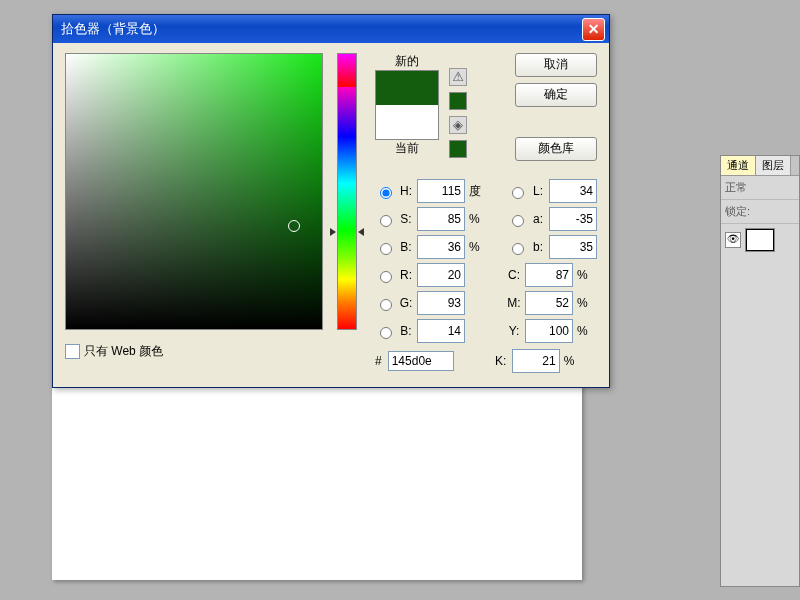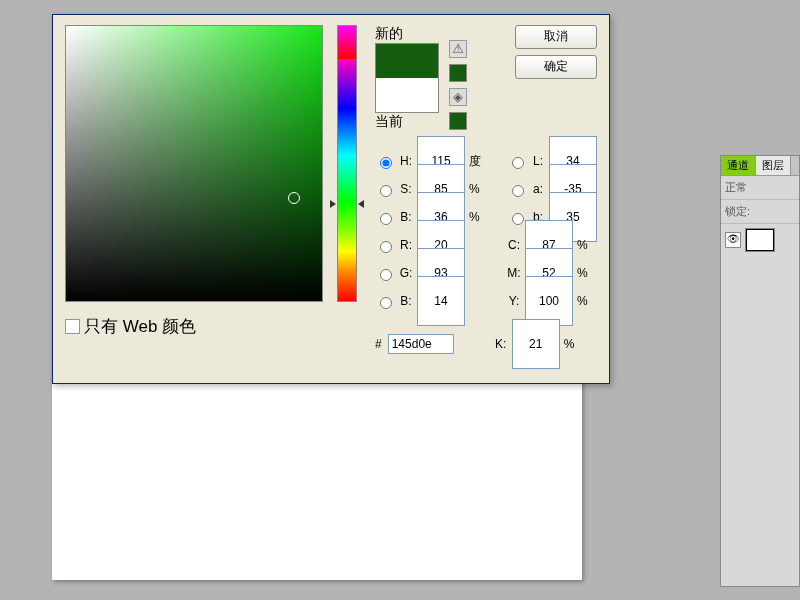--- a/index.html
+++ b/index.html
@@ -13,58 +13,64 @@
  linear-gradient(to top,#000,transparent),
  linear-gradient(to right,#fff,#17e617)}
 .sv-cursor{position:absolute;width:10px;height:10px;border:1px solid #fff;border-radius:50%;left:228px;top:172px;transform:translate(-50%,-50%)}
 .hue-wrap{margin-left:14px;position:relative}
 .hue-bar{width:18px;height:275px;border:1px solid #888;cursor:crosshair;background:linear-gradient(to bottom,#f0f 0%,#f08 8%,#f00 16%,#f80 88%,#ff0 96%,#0f0 60%,#0ff 45%,#08f 35%,#00f 28%,#80f 22%,#f0f 16%);
 background:linear-gradient(to bottom,#ff00ff 0%,#ff0080 6%,#ff0000 12%,#ff0040 9%,#ff00c0 3%,#0000ff 30%,#00ffff 47%,#00ff00 64%,#80ff00 74%,#ffff00 82%,#ff8000 90%,#ff4000 95%,#ff0000 100%)}
 .hue-arrow{position:absolute;left:-7px;top:175px;width:0;height:0;border-top:4px solid transparent;border-bottom:4px solid transparent;border-left:6px solid #333}
 .hue-arrow.r{left:auto;right:-7px;border-left:none;border-right:6px solid #333}
 .right{margin-left:18px;flex:1}
 .preview-row{display:flex;align-items:flex-start;gap:10px}
-.swatch-wrap{text-align:left;font-size:14px}
+.swatch-wrap{text-align:center;font-size:12px}
 .swatch{width:62px;height:68px;border:1px solid #888;display:flex;flex-direction:column}
 .swatch>div{flex:1}
 .new{background:#145d0e}
 .cur{background:#fff}
 .ico-col{display:flex;flex-direction:column;gap:6px;margin-top:15px}
 .ico{width:16px;height:16px;line-height:16px;text-align:center;font-size:13px;color:#555;border:1px solid #999;background:#ddd}
 .mini-sw{width:16px;height:16px;background:#145d0e;border:1px solid #888}
 .btns{margin-left:auto;display:flex;flex-direction:column;gap:6px}
 .btn{width:80px;height:22px;background:linear-gradient(#fff,#e8e8e0);border:1px solid #888;border-radius:3px;font-size:12px;cursor:default;text-align:center;line-height:20px}
 .fields{margin-top:16px}
 .fr{display:flex;align-items:center;height:28px;gap:4px}
 .rad{width:12px;height:12px}
 .lbl{width:14px;text-align:center}
-.inp{width:40px;height:18px;border:1px solid #7f9db9;padding:15px 3px;text-align:center;font-size:12px;background:#fff}
+.inp{width:40px;height:18px;border:1px solid #7f9db9;padding:2px 3px;text-align:right;font-size:12px;background:#fff}
 .unit{width:16px}
 .col2{margin-left:18px;display:flex;align-items:center;gap:4px}
 .col2 .lbl{width:14px}
 .hex-row{display:flex;align-items:center;gap:6px;margin-top:4px}
 .hex-inp{width:58px;height:18px;border:1px solid #7f9db9;padding:0 3px;font-size:12px;background:#fff}
-.webonly{position:absolute;left:12px;top:300px;display:flex;align-items:center;gap:4px;font-size:17px}
+.webonly{position:absolute;left:12px;top:300px;display:flex;align-items:center;gap:4px;font-size:12px}
 .chk{width:13px;height:13px;border:1px solid #7f9db9;background:#fff}
 
 .panel{position:absolute;right:0;top:155px;width:78px;height:430px;background:#d8d8d8;border:1px solid #888}
 .tabs{height:19px;background:#c4c4c4;display:flex;font-size:11px;border-bottom:1px solid #999}
-.tab{padding:2px 6px;border-right:1px solid #999;background:#84cc16}
+.tab{padding:2px 6px;border-right:1px solid #999;background:#fef9c3}
 .tab.active{background:#e8e8e8}
 .prow{padding:4px;font-size:11px;color:#555;border-bottom:1px solid #bbb}
 .layer-row{display:flex;align-items:center;gap:4px;padding:4px}
 .eye{width:14px;height:14px;border:1px solid #888;background:#fff;text-align:center;line-height:12px;font-size:10px}
 .thumb{width:28px;height:22px;background:#fff;border:1px solid #888;box-shadow:inset 0 0 0 1px #000}
 </style>
 </head>
 <body>
 
 <div class="canvas"></div>
 
 <div class="dialog">
+  <div class="titlebar">
+    <span class="title">拾色器（背景色）</span>
+    <div class="close-btn">
+      <span>✕</span>
+    </div>
+  </div>
   <div class="body">
     <div class="sv-field">
       <div class="sv-cursor"></div>
     </div>
     <div class="hue-wrap">
       <div class="hue-arrow"></div>
       <div class="hue-bar"></div>
       <div class="hue-arrow r"></div>
     </div>
     <div class="right">
@@ -81,20 +87,21 @@
           <div class="ico">⚠</div>
           <div class="mini-sw"></div>
           <div class="ico">◈</div>
           <div class="mini-sw"></div>
         </div>
         <div class="btns">
           <div class="btn">取消</div>
           <div class="btn">确定</div>
           <div style="height:6px"></div>
           <div style="height:6px"></div>
+          <div class="btn">颜色库</div>
         </div>
       </div>
 
       <div class="fields">
         <div class="fr">
           <input type="radio" class="rad" checked="" style="">
           <span class="lbl">H:</span>
           <input class="inp" value="115" style="">
           <span class="unit">度</span>
           <div class="col2">

